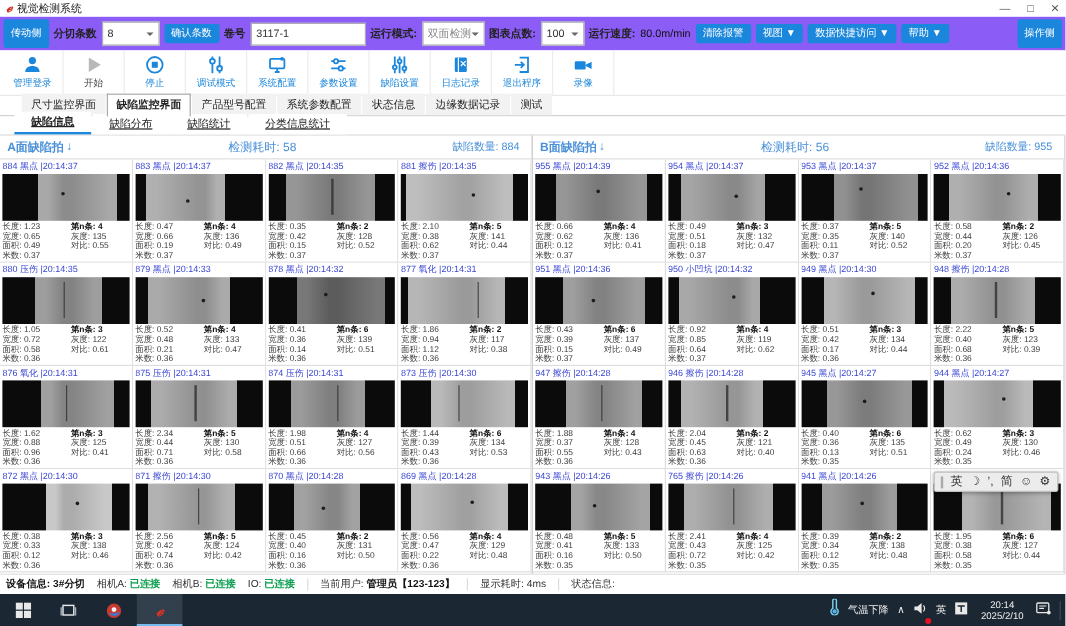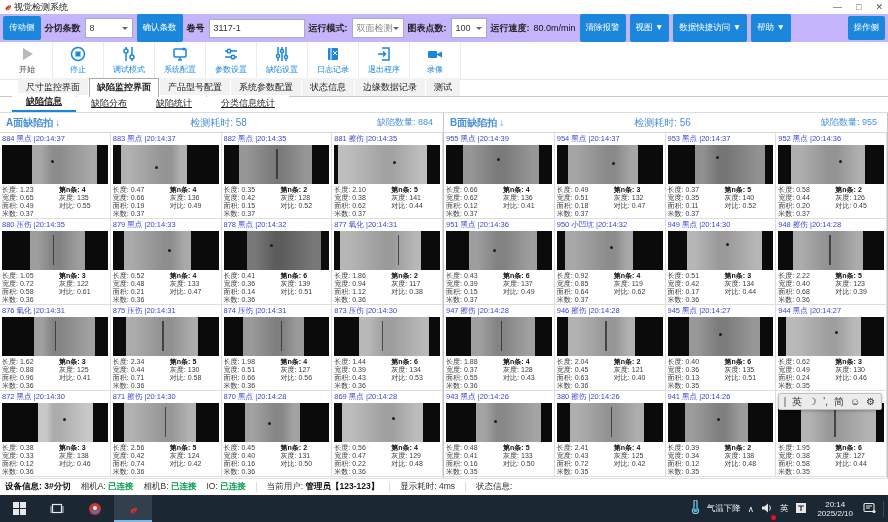--- a/index.html
+++ b/index.html
@@ -3,22 +3,22 @@
 <meta charset="utf-8">
 <style>
   * { margin:0; padding:0; box-sizing:border-box; }
   html,body { width:888px; height:522px; overflow:hidden; background:#fff;
     font-family:"Liberation Sans","DejaVu Sans",sans-serif; }
   .titlebar { height:14px; display:flex; align-items:center; padding:0 5px; background:#fff; font-size:9px; color:#222; }
   .logo { color:#d12a1f; font-weight:bold; font-style:italic; font-size:11px; line-height:10px; margin-right:4px; font-family:"DejaVu Serif",serif; }
   .win-controls { margin-left:auto; display:flex; gap:14px; color:#555; font-size:9px; }
   .win-controls span { cursor:default; }
 
-  .toolbar1 { height:28px; display:flex; align-items:center; gap:4px; padding:0 3px; background:#c4b5fd; }
-  .btn-blue { background:#1b87dc; color:#fff; border:none; font-size:8.5px; height:28px; padding:0 6px; border-radius:2px; white-space:nowrap; font-family:inherit; }
+  .toolbar1 { height:28px; display:flex; align-items:center; gap:4px; padding:0 3px; background:#8b5cf6; }
+  .btn-blue { background:#1b87dc; color:#fff; border:none; font-size:8.5px; height:16px; padding:0 6px; border-radius:2px; white-space:nowrap; font-family:inherit; }
   .side-btn { height:24px; }
   .tb-label { font-size:9px; color:#222; font-weight:bold; white-space:nowrap; }
   .combo { position:relative; height:20px; border:1px solid #abadb3; background:#fff; font-size:9px; color:#333; display:flex; align-items:center; padding:0 14px 0 4px; white-space:nowrap; }
   .combo::after { content:""; position:absolute; right:4px; top:8px; border:3px solid transparent; border-top-color:#666; }
   .textbox { height:19px; border:1px solid #abadb3; background:#fff; font-size:9px; color:#333; display:flex; align-items:center; padding:0 4px; }
   .speed-val { font-size:9px; color:#111; font-weight:normal; white-space:nowrap; }
   .spacer { flex:1; }
 
   .toolbar2 { height:38px; display:flex; align-items:stretch; background:#fff; border-bottom:1px solid #e8e8e8; padding-left:2px; }
   .action { width:51px; display:flex; flex-direction:column; align-items:center; justify-content:center; gap:2px; border-right:1px solid #ececec; background:none; border-top:none; border-bottom:none; border-left:none; font-family:inherit; }
@@ -106,20 +106,29 @@
   <span class="speed-val">80.0m/min</span>
   <button class="btn-blue">清除报警</button>
   <button class="btn-blue">视图 ▼</button>
   <button class="btn-blue">数据快捷访问 ▼</button>
   <button class="btn-blue">帮助 ▼</button>
   <div class="spacer"></div>
   <button class="btn-blue side-btn">操作侧</button>
 </div>
 
 <div class="toolbar2">
+  <button class="action">
+    <span>
+        <svg width="16" height="16" viewBox="0 0 16 16">
+          <circle cx="8" cy="4.5" r="3" fill="#1b87dc"></circle>
+          <path d="M2 14c0-3.3 2.7-5 6-5s6 1.7 6 5z" fill="#1b87dc"></path>
+        </svg>
+      </span>
+    <span class="lbl">管理登录</span>
+  </button>
   <button class="action disabled">
     <span>
         <svg width="16" height="16" viewBox="0 0 16 16">
           <path d="M4 2l10 6-10 6z" fill="#b9b9b9"></path>
         </svg>
       </span>
     <span class="lbl">开始</span>
   </button>
   <button class="action">
     <span>
@@ -795,21 +804,21 @@
         <div><span>米数:</span> <span>0.35</span></div>
       </div>
       <div class="ci-right">
         <div class="ci-strip"><span>第n条:</span> <span>5</span></div>
         <div><span>灰度:</span> <span>133</span></div>
         <div><span>对比:</span> <span>0.50</span></div>
       </div>
     </div>
   </div>
         <div class="cell">
-    <div class="cell-head">380 擦伤 |20:14:26</div>
+    <div class="cell-head">765 擦伤 |20:14:26</div>
     <div class="cell-img" style="background: linear-gradient(90deg, rgb(11, 11, 11) 0px, rgb(11, 11, 11) 12%, rgb(174, 174, 174) 12%, rgb(174, 174, 174) 20%, rgb(146, 146, 146) 48%, rgb(146, 146, 146) 55%, rgb(174, 174, 174) 76%, rgb(174, 174, 174) 82%, rgb(11, 11, 11) 82%, rgb(11, 11, 11) 100%);">
             <div class="defect-vline" style="left: 51%;"></div>
           </div>
     <div class="cell-info">
       <div class="ci-left">
         <div><span>长度:</span> <span>2.41</span></div>
         <div><span>宽度:</span> <span>0.43</span></div>
         <div><span>面积:</span> <span>0.72</span></div>
         <div><span>米数:</span> <span>0.35</span></div>
       </div>

